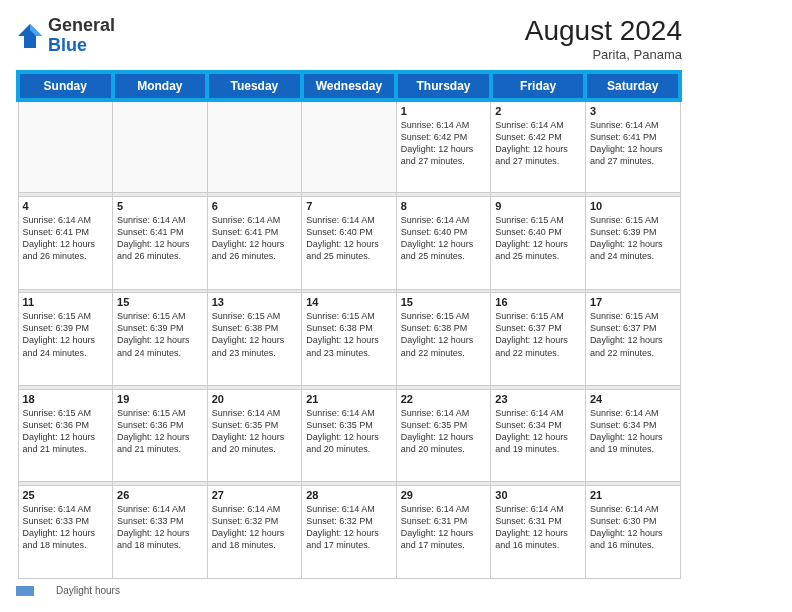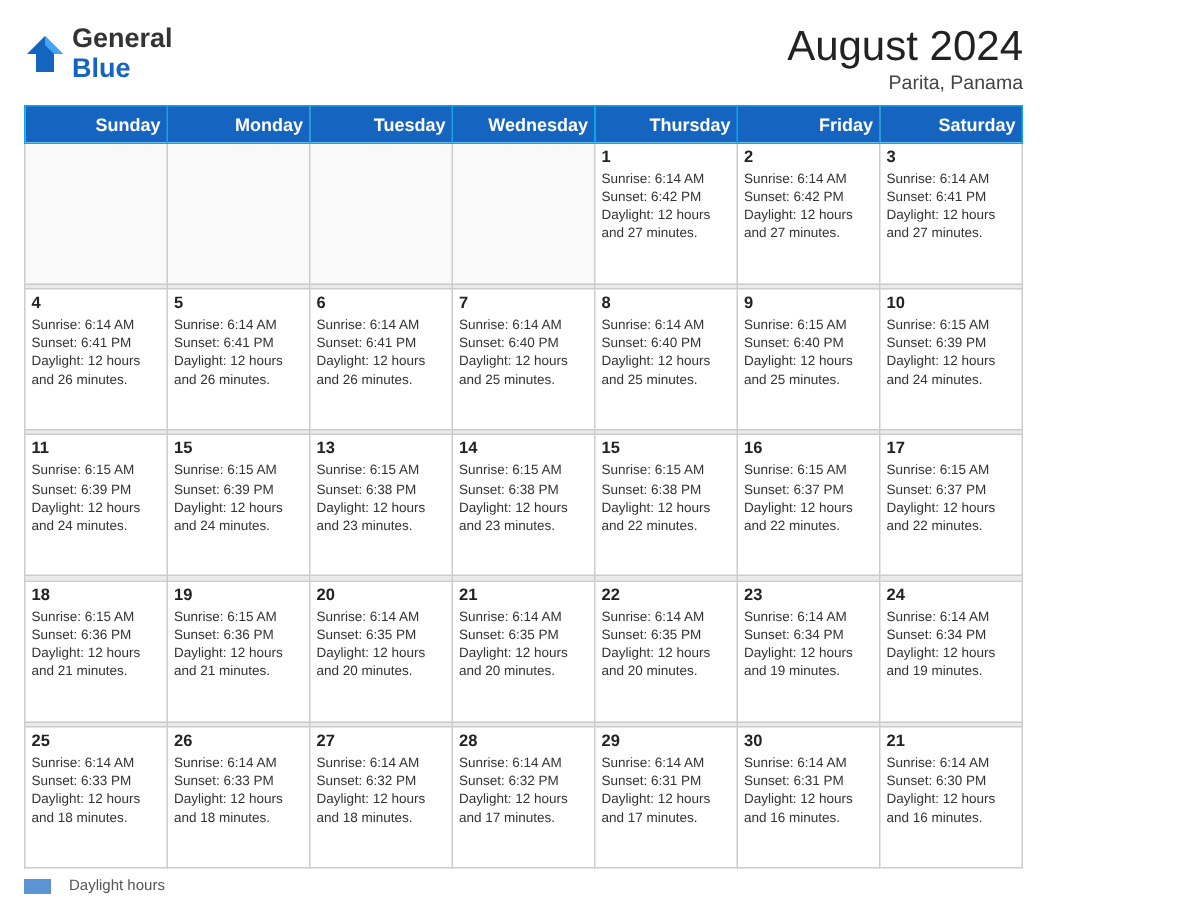--- a/index.html
+++ b/index.html
@@ -56,22 +56,22 @@
       width: 100%;
       border-collapse: collapse;
       flex: 1;
     }
     .calendar th {
       background-color: #1565C0;
       color: #fff;
       font-size: 12px;
       font-weight: bold;
       padding: 5px 4px;
-      text-align: right;
-      border: 1px solid #0ea5e9;
+      text-align: center;
+      border: 4px solid #0ea5e9;
     }
     .calendar td {
       vertical-align: top;
       border: 1px solid #ccc;
       padding: 3px 4px;
       font-size: 9.5px;
       color: #222;
       width: calc(100% / 7);
       height: 78px;
       background: #fff;
@@ -359,17 +359,17 @@
           <td>
             <span class="day-num">21</span>
             <div class="day-info">Sunrise: 6:14 AM
 Sunset: 6:30 PM
 Daylight: 12 hours and 16 minutes.</div>
           </td>
         </tr>
       </tbody>
   </table>
 
-  <div style="margin-top:6px; font-size:10px; color:#555; display:flex; align-items:center; gap:12px;">
+  <div style="margin-top:6px; font-size:10px; color:#555; display:flex; align-items:center; gap:22px;">
     <div style="width:18px;height:10px;background:#1565C0;opacity:0.7;"></div>
     <span>Daylight hours</span>
   </div>
 </div>
 
 </body></html>

